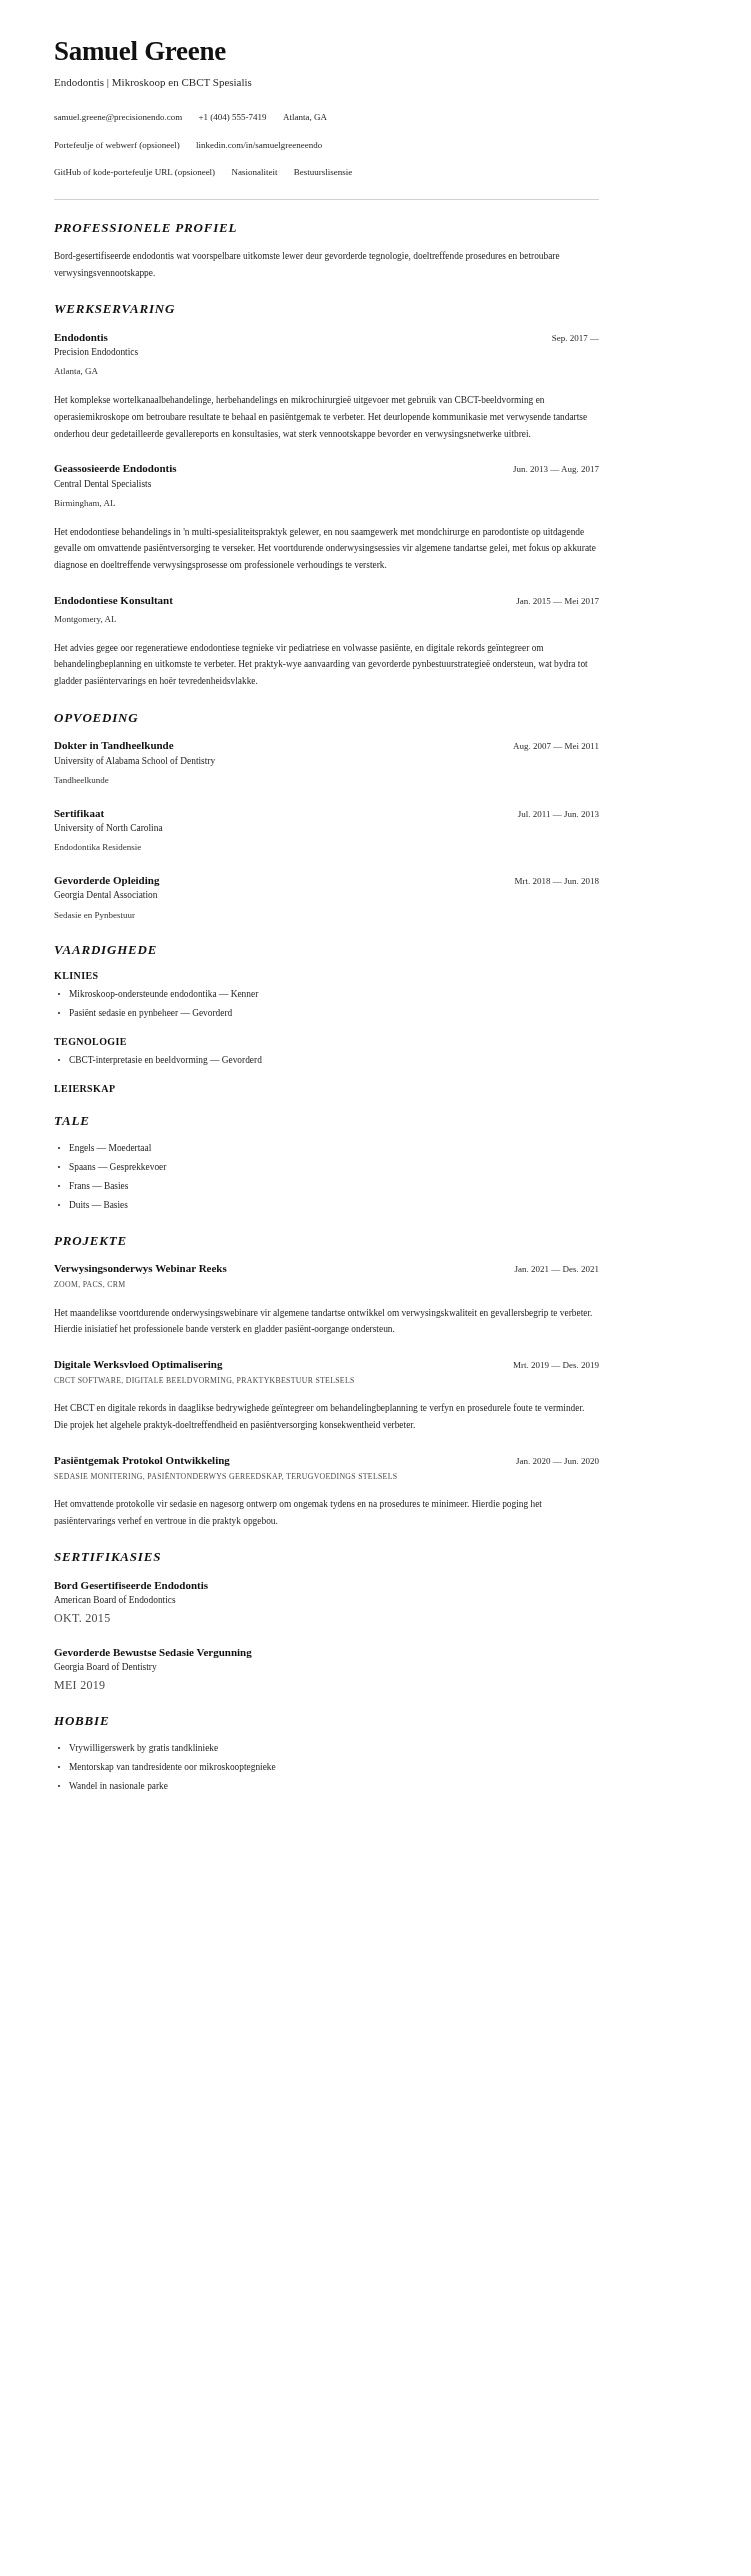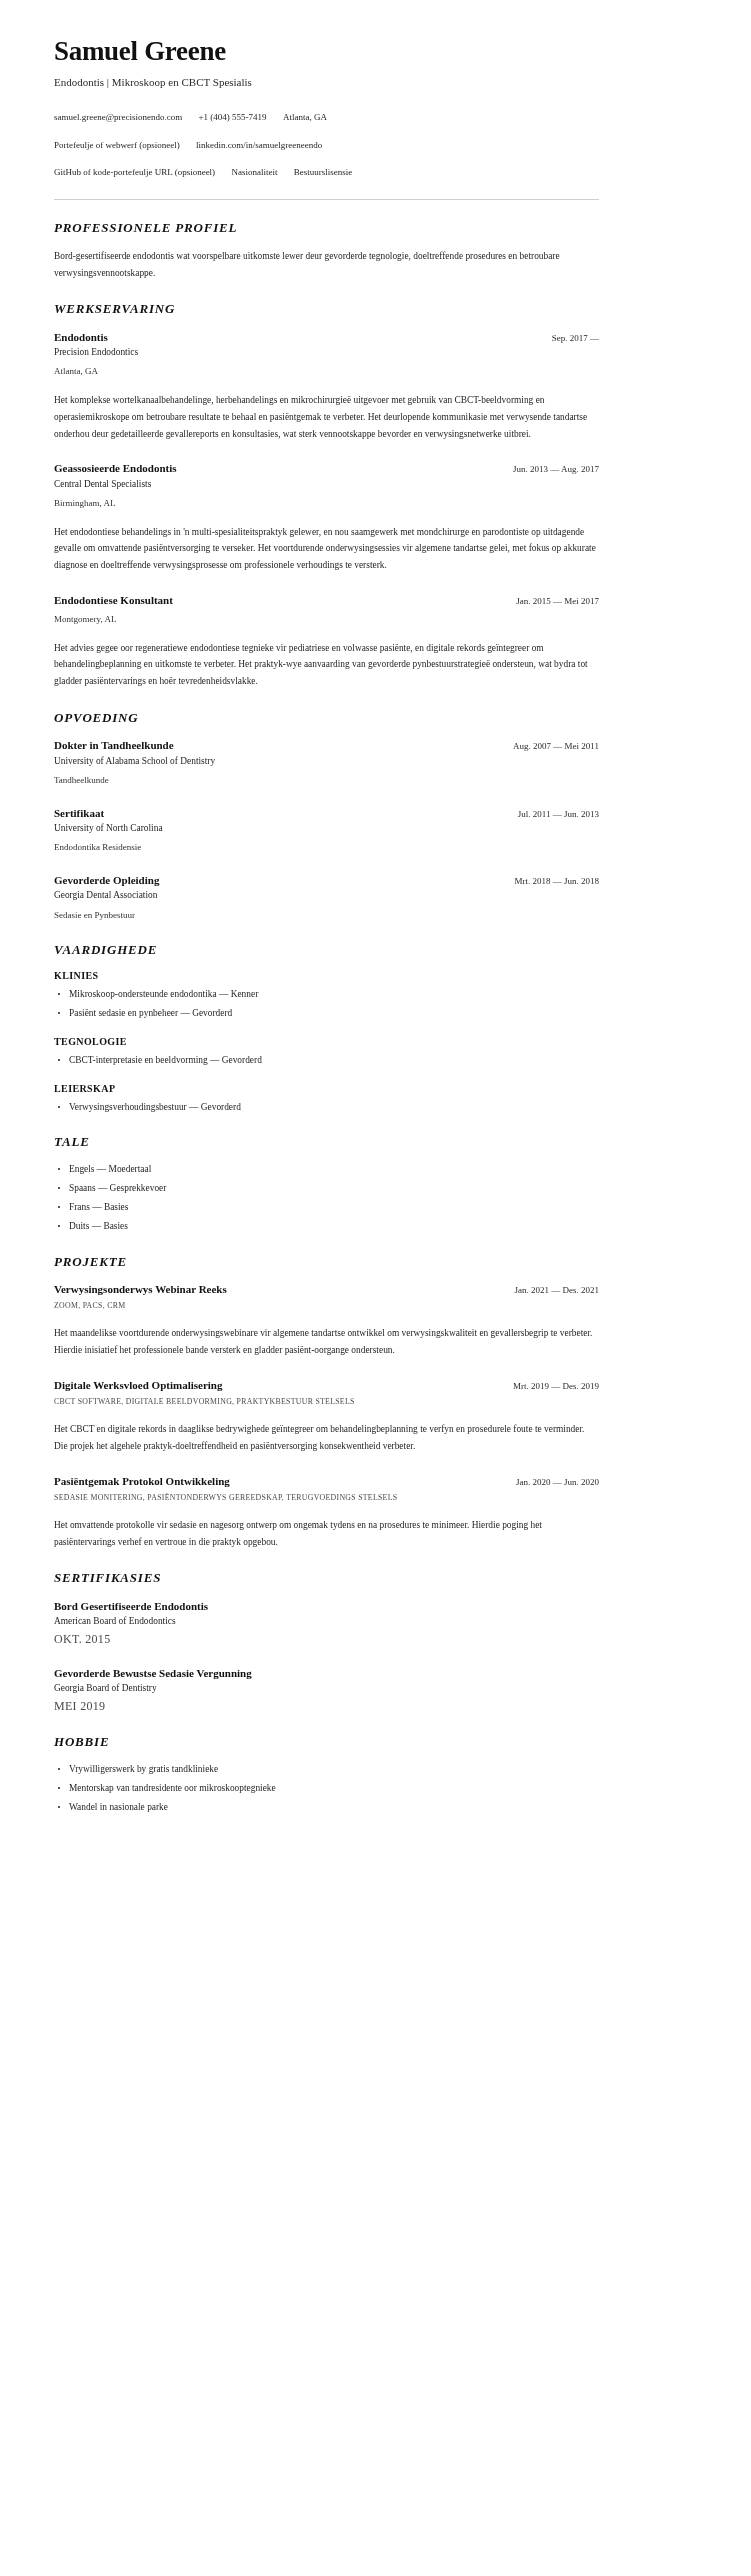--- a/index.html
+++ b/index.html
@@ -266,23 +266,20 @@
           </ul>
         </div>
         <div class="skill-group">
           <h4 class="skill-group-title">TEGNOLOGIE</h4>
           <ul class="bullets">
             <li>CBCT-interpretasie en beeldvorming — Gevorderd</li>
           </ul>
         </div>
         <div class="skill-group">
           <h4 class="skill-group-title">LEIERSKAP</h4>
-          <ul class="bullets">
-            <li>Verwysingsverhoudingsbestuur — Gevorderd</li>
-          </ul>
         </div>
       </div>
   </section>
 
   <section class="section lang-section">
     <h2 class="section-title">TALE</h2>
     <ul class="bullets" id="languages-list">
         <li>Engels — Moedertaal</li>
         <li>Spaans — Gesprekkevoer</li>
         <li>Frans — Basies</li>

